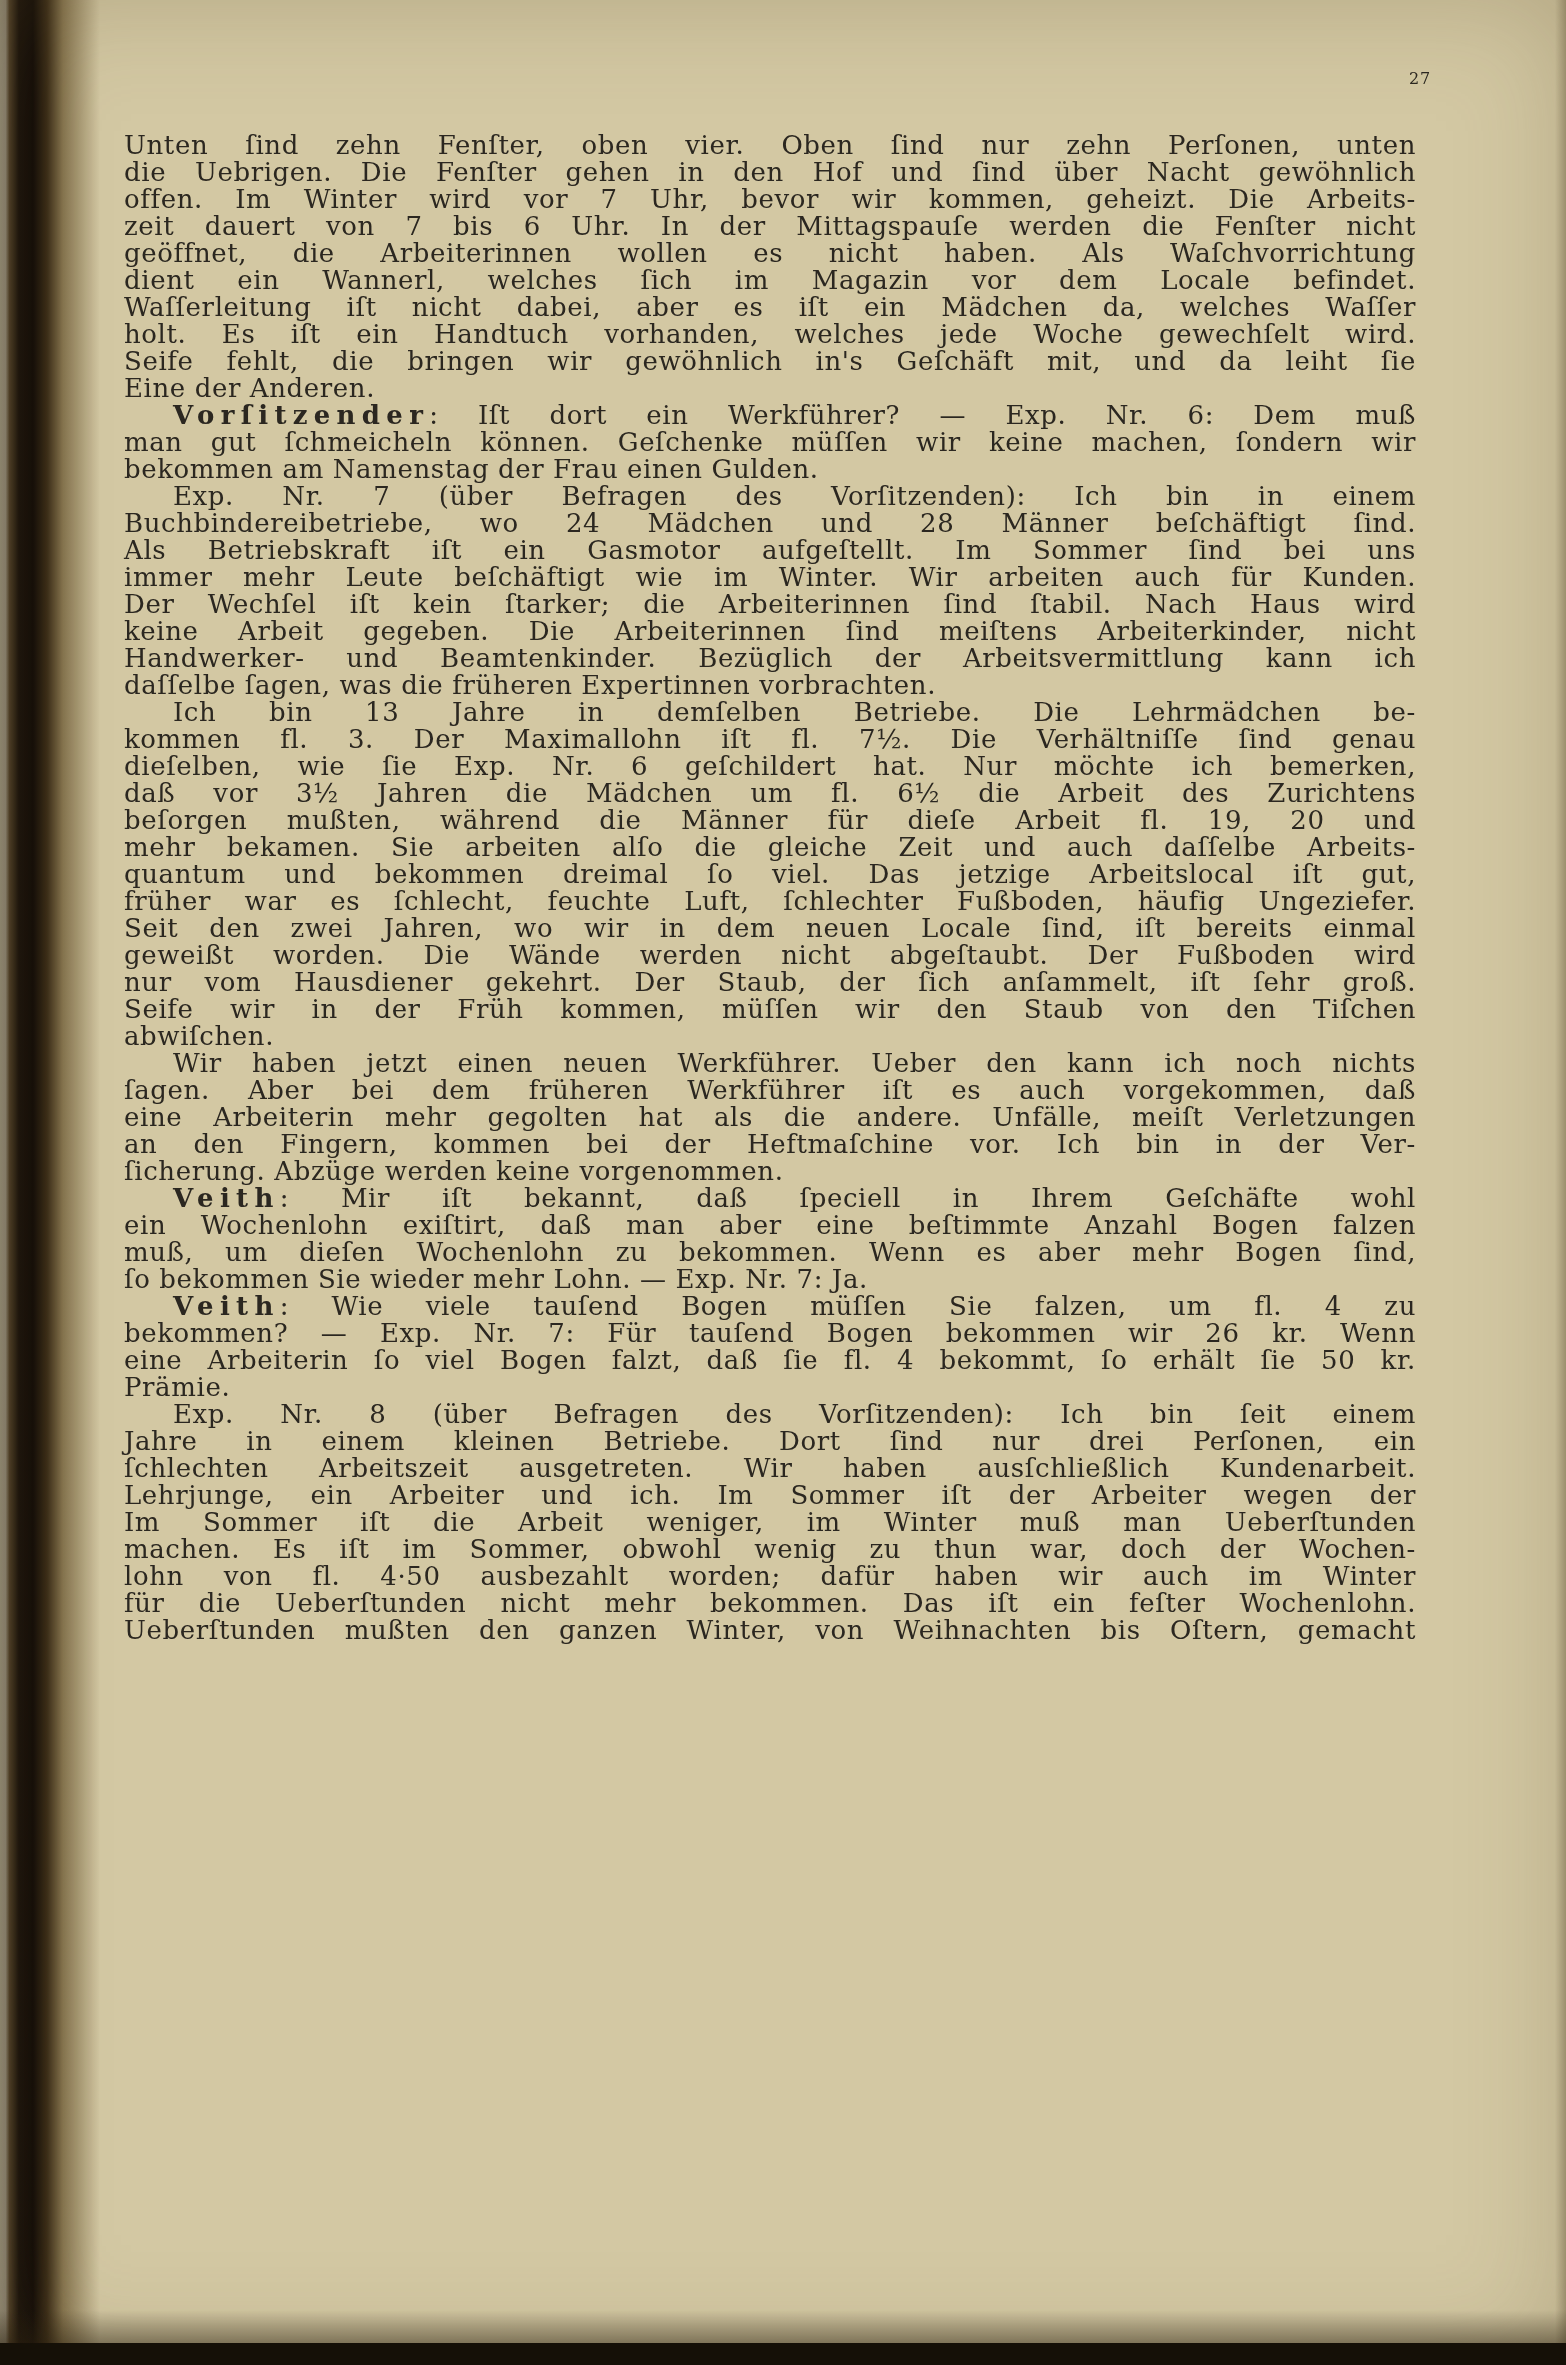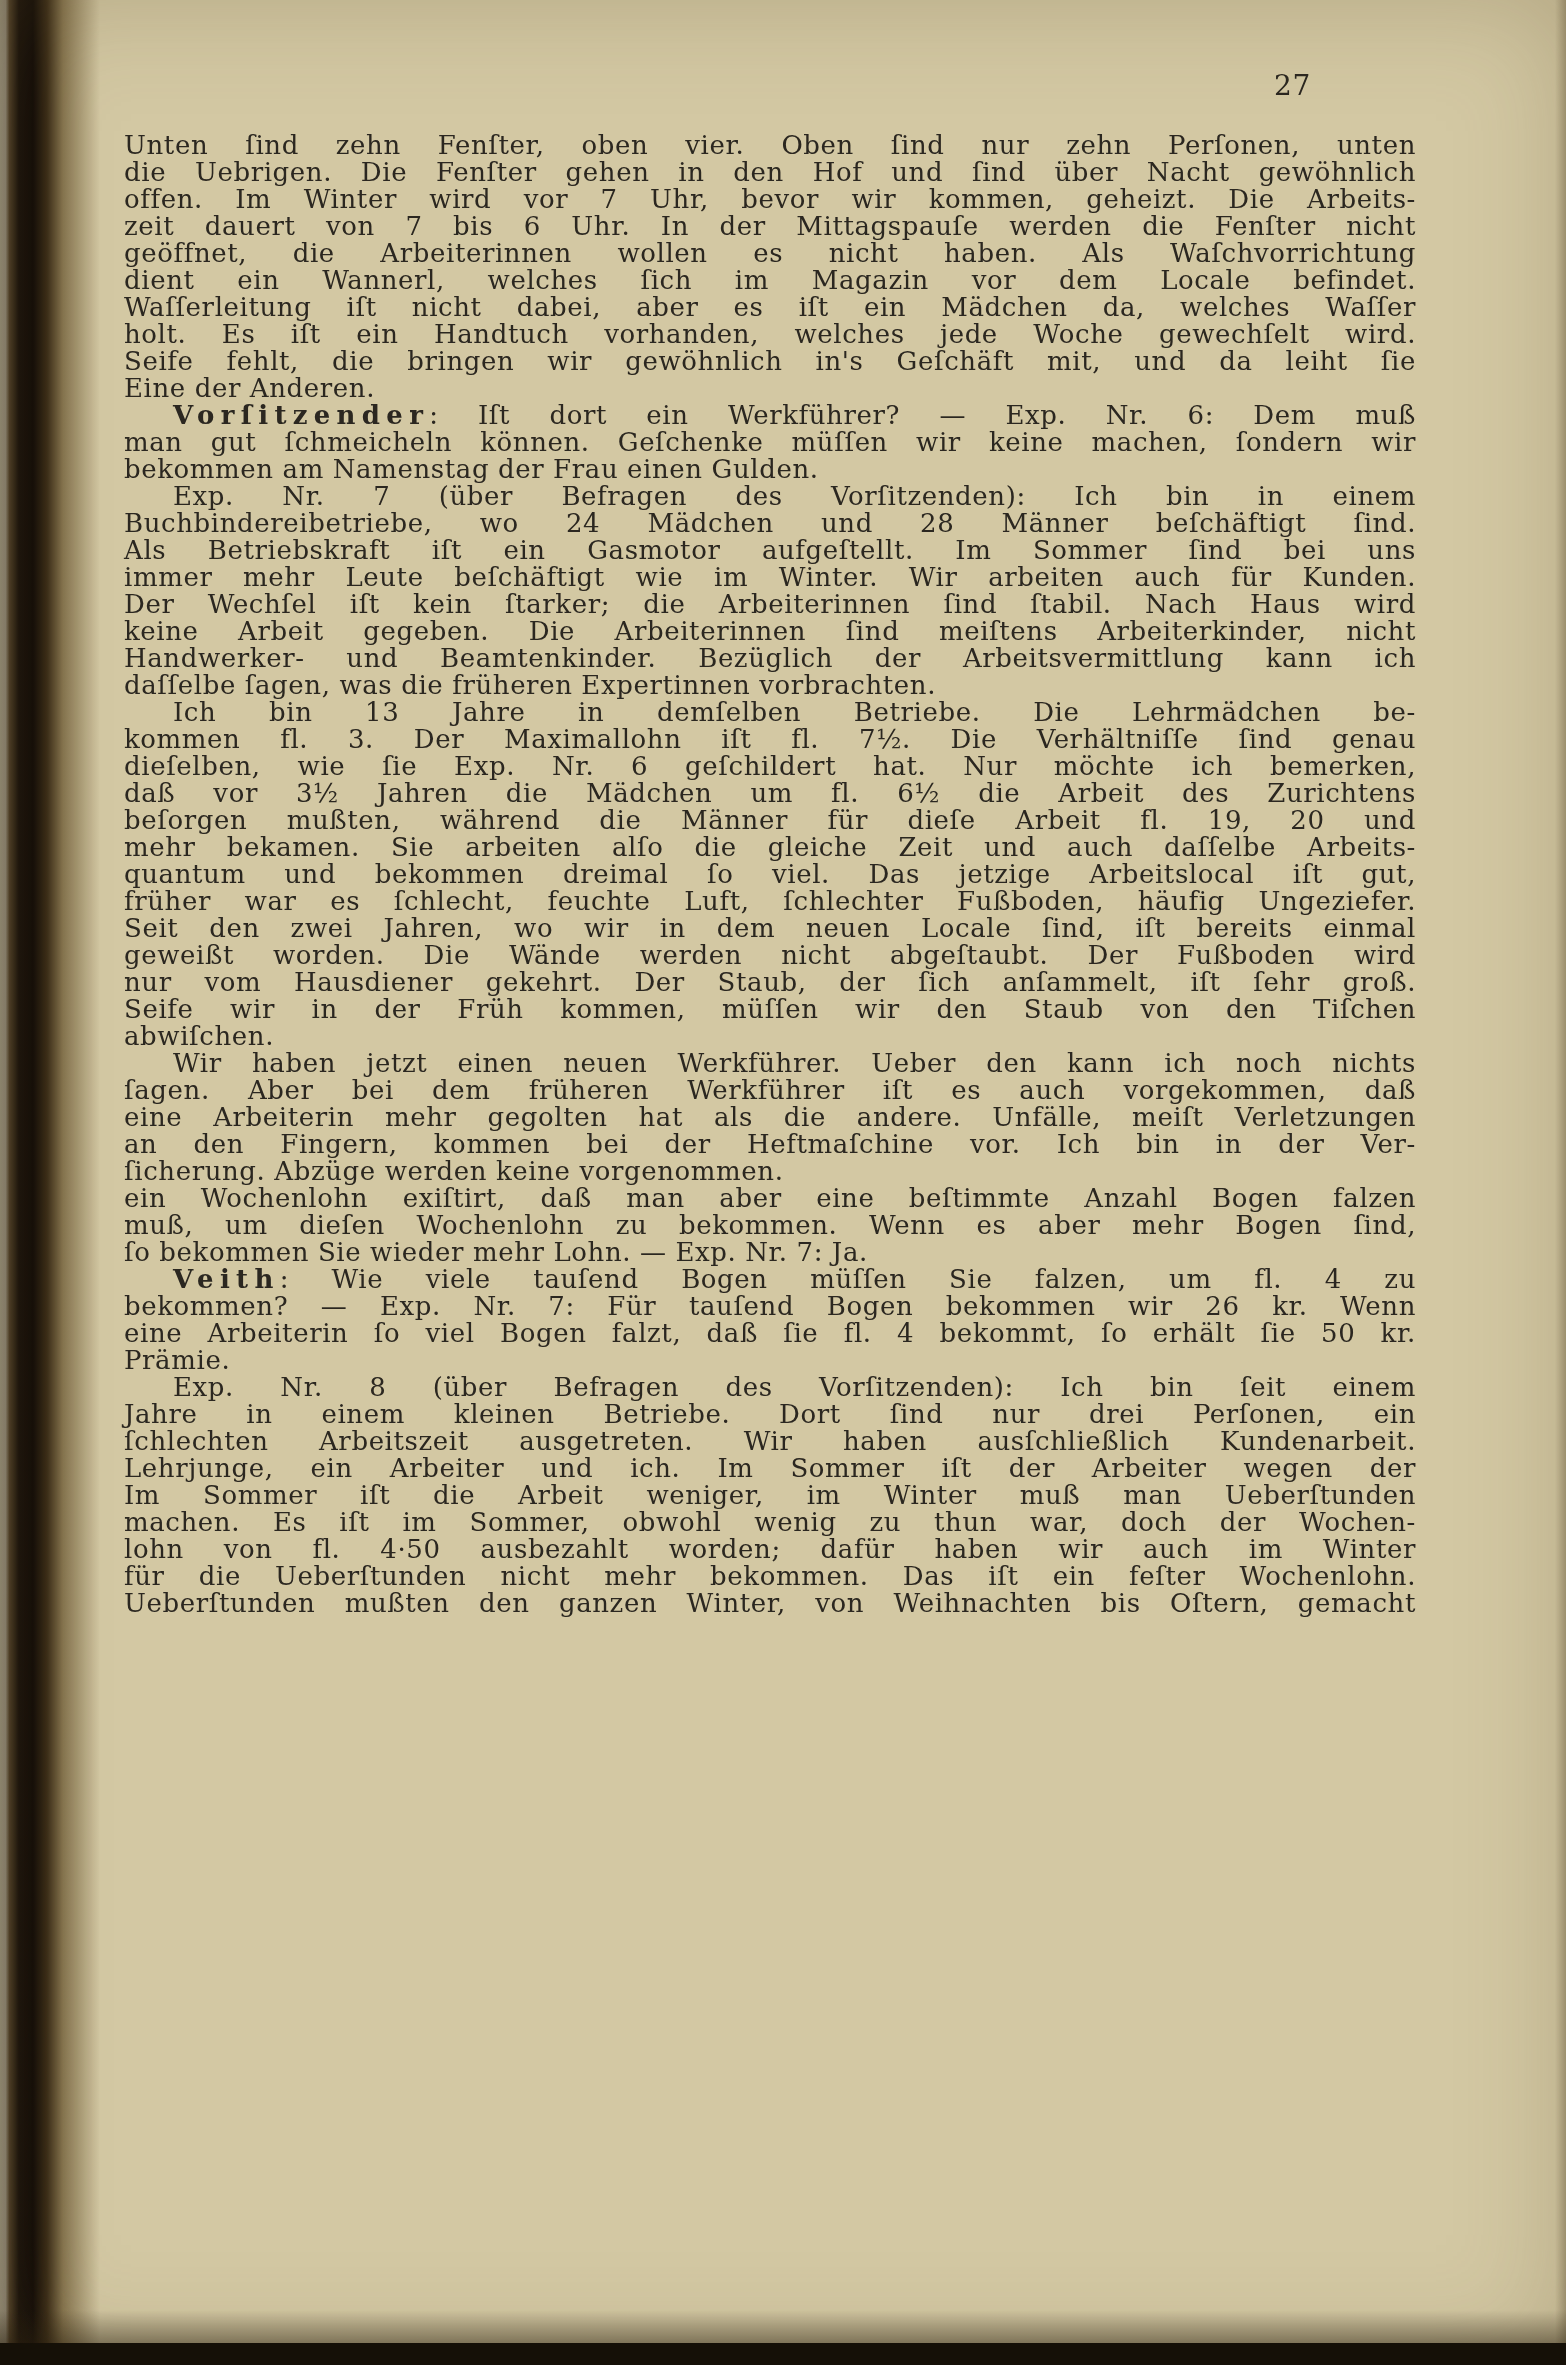--- a/index.html
+++ b/index.html
@@ -40,22 +40,22 @@
     background:#151007;
     z-index:6;
   }
   .bottom-shade{
     position:absolute;left:0;right:0;bottom:23.5px;height:33px;
     background:linear-gradient(0deg, rgba(40,30,14,0.45), rgba(40,30,14,0));
     z-index:6;
   }
   .page-number{
     position:absolute;
-    left:1274px;top:69px;
-    font-size:28px;
+    left:1409px;top:69px;
+    font-size:16px;
     letter-spacing:0.8px;
     z-index:3;
   }
   .text-block{
     position:absolute;
     left:124px;top:108px;
     width:1292px;
     z-index:3;
     margin-top:24px;
   }
@@ -119,20 +119,21 @@
     <div class="line"><span>Seit den zwei Jahren, wo wir in dem neuen Locale ſind, iſt bereits einmal</span></div>
     <div class="line"><span>geweißt worden. Die Wände werden nicht abgeſtaubt. Der Fußboden wird</span></div>
     <div class="line"><span>nur vom Hausdiener gekehrt. Der Staub, der ſich anſammelt, iſt ſehr groß.</span></div>
     <div class="line"><span>Seife wir in der Früh kommen, müſſen wir den Staub von den Tiſchen</span></div>
     <div class="line end"><span>abwiſchen.</span></div>
     <div class="line indent"><span>Wir haben jetzt einen neuen Werkführer. Ueber den kann ich noch nichts</span></div>
     <div class="line"><span>ſagen. Aber bei dem früheren Werkführer iſt es auch vorgekommen, daß</span></div>
     <div class="line"><span>eine Arbeiterin mehr gegolten hat als die andere. Unfälle, meiſt Verletzungen</span></div>
     <div class="line"><span>an den Fingern, kommen bei der Heftmaſchine vor. Ich bin in der Ver-</span></div>
     <div class="line end"><span>ſicherung. Abzüge werden keine vorgenommen.</span></div>
+    <div class="line indent"><span class="spaced">Veith</span><span>: Mir iſt bekannt, daß ſpeciell in Ihrem Geſchäfte wohl</span></div>
     <div class="line"><span>ein Wochenlohn exiſtirt, daß man aber eine beſtimmte Anzahl Bogen falzen</span></div>
     <div class="line"><span>muß, um dieſen Wochenlohn zu bekommen. Wenn es aber mehr Bogen ſind,</span></div>
     <div class="line end"><span>ſo bekommen Sie wieder mehr Lohn. — Exp. Nr. 7: Ja.</span></div>
     <div class="line indent"><span class="spaced">Veith</span><span>: Wie viele tauſend Bogen müſſen Sie falzen, um fl. 4 zu</span></div>
     <div class="line"><span>bekommen? — Exp. Nr. 7: Für tauſend Bogen bekommen wir 26 kr. Wenn</span></div>
     <div class="line"><span>eine Arbeiterin ſo viel Bogen falzt, daß ſie fl. 4 bekommt, ſo erhält ſie 50 kr.</span></div>
     <div class="line end"><span>Prämie.</span></div>
     <div class="line indent"><span>Exp. Nr. 8 (über Befragen des Vorſitzenden): Ich bin ſeit einem</span></div>
     <div class="line"><span>Jahre in einem kleinen Betriebe. Dort ſind nur drei Perſonen, ein</span></div>
     <div class="line"><span>ſchlechten Arbeitszeit ausgetreten. Wir haben ausſchließlich Kundenarbeit.</span></div>

